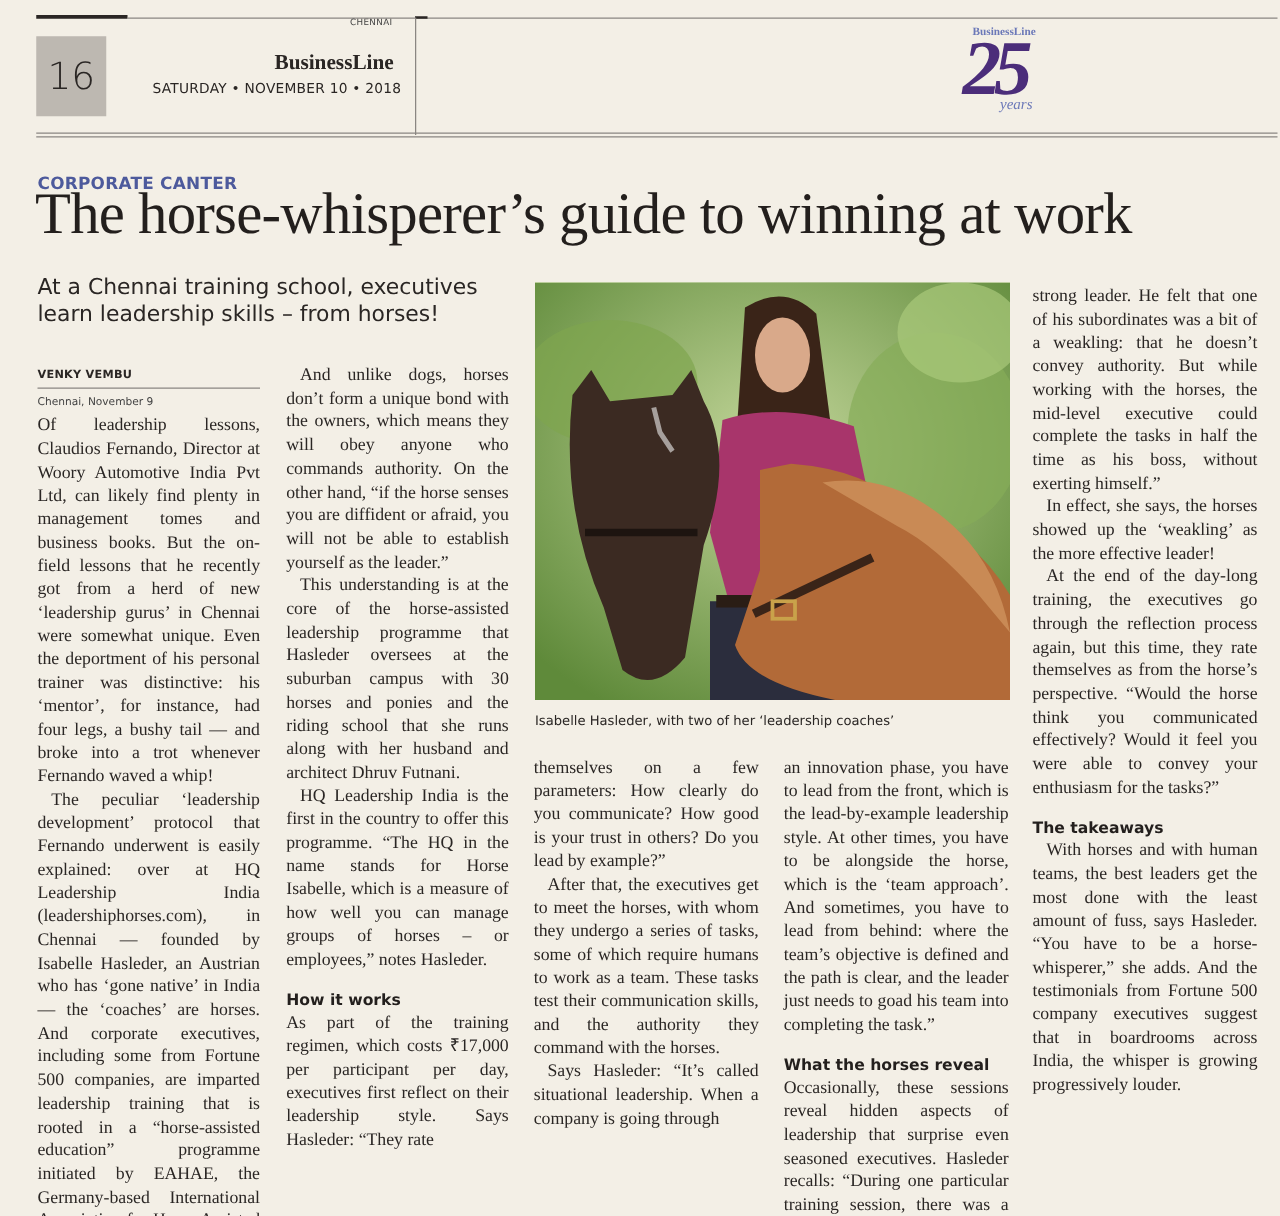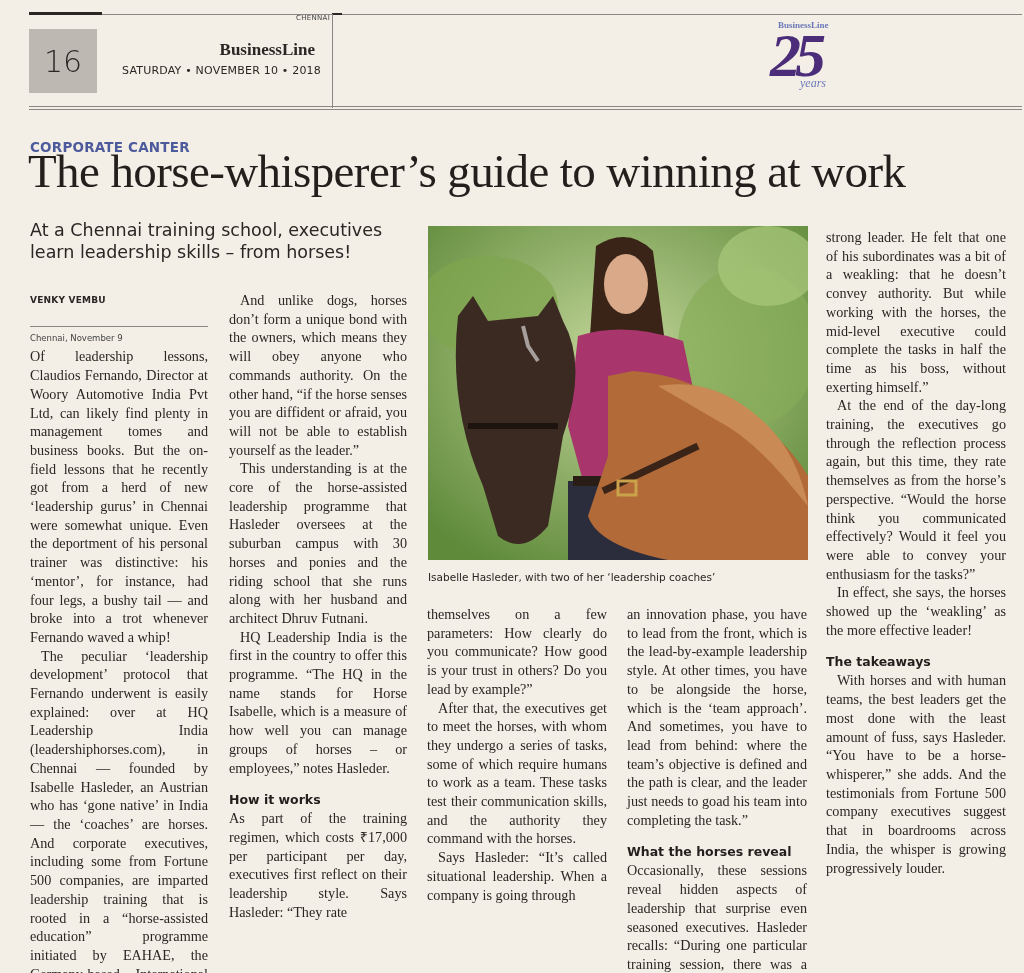--- a/index.html
+++ b/index.html
@@ -7,41 +7,41 @@
     width:1024px; height:973px; overflow:hidden; position:relative;
     background:#f3efe6;
     font-family:"DejaVu Serif", serif;
     color:#2a2624;
   }
   .abs { position:absolute; }
   
   .rule-dark { background:#2a2624; height:3px; }
   .rule-thin { background:#8a8682; height:1px; }
   .page-num-box {
-    left:29px; top:29px; width:68px; height:64px; background:#bdb8b1;
+    left:29px; top:29px; width:56px; height:64px; background:#bdb8b1;
     display:flex; align-items:center; justify-content:center;
     font-family:"DejaVu Sans", sans-serif; font-size:30px; font-weight:300; color:#2a2624;
   }
-  .edition { left:296px; top:14px; font-family:"DejaVu Sans", sans-serif; font-size:7px; color:#444; letter-spacing:0.3px; }
+  .edition { left:280px; top:14px; font-family:"DejaVu Sans", sans-serif; font-size:7px; color:#444; letter-spacing:0.3px; }
   .brand { left:200px; top:40px; width:115px; text-align:right; font-family:"Liberation Serif", serif; font-weight:bold; font-size:17px; color:#2a2624; }
   .dateline { left:122px; top:64px; font-family:"DejaVu Sans", sans-serif; font-size:11px; color:#2a2624; letter-spacing:0.2px; }
   .logo-wrap { left:770px; top:18px; width:90px; height:82px; }
   .logo-brand { font-family:"Liberation Serif", serif; font-size:9px; color:#6b78b8; font-weight:bold; position:absolute; left:8px; top:2px; }
   .logo-num { position:absolute; left:0; top:6px; font-family:"Liberation Serif", serif; font-size:62px; font-weight:bold; color:#4b2d7a; font-style:italic; line-height:1; letter-spacing:-6px; }
   .logo-years { position:absolute; left:30px; top:58px; font-family:"Liberation Serif", serif; font-style:italic; font-size:12px; color:#6b78b8;text-align:center; }
   
   .kicker { left:30px; top:139px; font-family:"DejaVu Sans", sans-serif; font-weight:bold; font-size:13.5px; color:#4d5a9c; letter-spacing:0.2px; }
   .headline { left:28px; top:148px; font-family:"Liberation Serif", serif; font-weight:normal; font-size:47px; color:#231f1d; letter-spacing:-0.6px; line-height:1; white-space:nowrap; }
   .deck { left:30px; top:219px; width:390px; font-family:"DejaVu Sans", sans-serif; font-size:17.5px; line-height:22px; color:#2a2624; }
   
   .col { font-family:"Liberation Serif", serif; font-size:14.2px; line-height:18.7px; text-align:justify; hyphens:auto; color:#2a2624; }
   .col p { margin:0; text-indent:11px; }
   .col p.noindent { text-indent:0; }
   .subhead { font-family:"DejaVu Sans", sans-serif; font-weight:bold; font-size:12.5px; margin-top:14px; line-height:18px; color:#231f1d; }
-  .byline { font-family:"DejaVu Sans", sans-serif; font-weight:bold; font-size:9px; color:#2a2624; letter-spacing:0.2px; border-bottom:1px solid #8a8682; padding-bottom:16px; }
+  .byline { font-family:"DejaVu Sans", sans-serif; font-weight:bold; font-size:9px; color:#2a2624; letter-spacing:0.2px; border-bottom:1px solid #8a8682; padding-bottom:0; }
   .placeline { font-family:"DejaVu Sans", sans-serif; font-size:8.5px; color:#444; margin-top:2px; }
   .col1 { left:30px; top:291px; width:178px; }
   .col2 { left:229px; top:291px; width:178px; }
   .col3 { left:427px; top:605px; width:180px; }
   .col4 { left:627px; top:605px; width:180px; }
   .col5 { left:826px; top:228px; width:180px; }
   
   .photo {
     left:428px; top:226px; width:380px; height:334px; overflow:hidden;
     background:linear-gradient(135deg,#9bbf6a 0%,#6f9a45 35%,#b8d08a 60%,#7ea552 100%);
@@ -130,17 +130,17 @@
 </div>
 
 <div class="abs col col4">
   <p class="noindent">an innovation phase, you have to lead from the front, which is the lead-by-example leadership style. At other times, you have to be alongside the horse, which is the ‘team approach’. And sometimes, you have to lead from behind: where the team’s objective is defined and the path is clear, and the leader just needs to goad his team into completing the task.”</p>
   <div class="subhead">What the horses reveal</div>
   <p class="noindent">Occasionally, these sessions reveal hidden aspects of leadership that surprise even seasoned executives. Hasleder recalls: “During one particular training session, there was a CEO who came across as a</p>
 </div>
 
 <div class="abs col col5">
   <p class="noindent">strong leader. He felt that one of his subordinates was a bit of a weakling: that he doesn’t convey authority. But while working with the horses, the mid-level executive could complete the tasks in half the time as his boss, without exerting himself.”</p>
+  <p>In effect, she says, the horses showed up the ‘weakling’ as the more effective leader!</p>
   <p>At the end of the day-long training, the executives go through the reflection process again, but this time, they rate themselves as from the horse’s perspective. “Would the horse think you communicated effectively? Would it feel you were able to convey your enthusiasm for the tasks?”</p>
-  <p>In effect, she says, the horses showed up the ‘weakling’ as the more effective leader!</p>
   <div class="subhead">The takeaways</div>
   <p>With horses and with human teams, the best leaders get the most done with the least amount of fuss, says Hasleder. “You have to be a horse-whisperer,” she adds. And the testimonials from Fortune 500 company executives suggest that in boardrooms across India, the whisper is growing progressively louder.</p>
 </div>
 
 </body></html>

